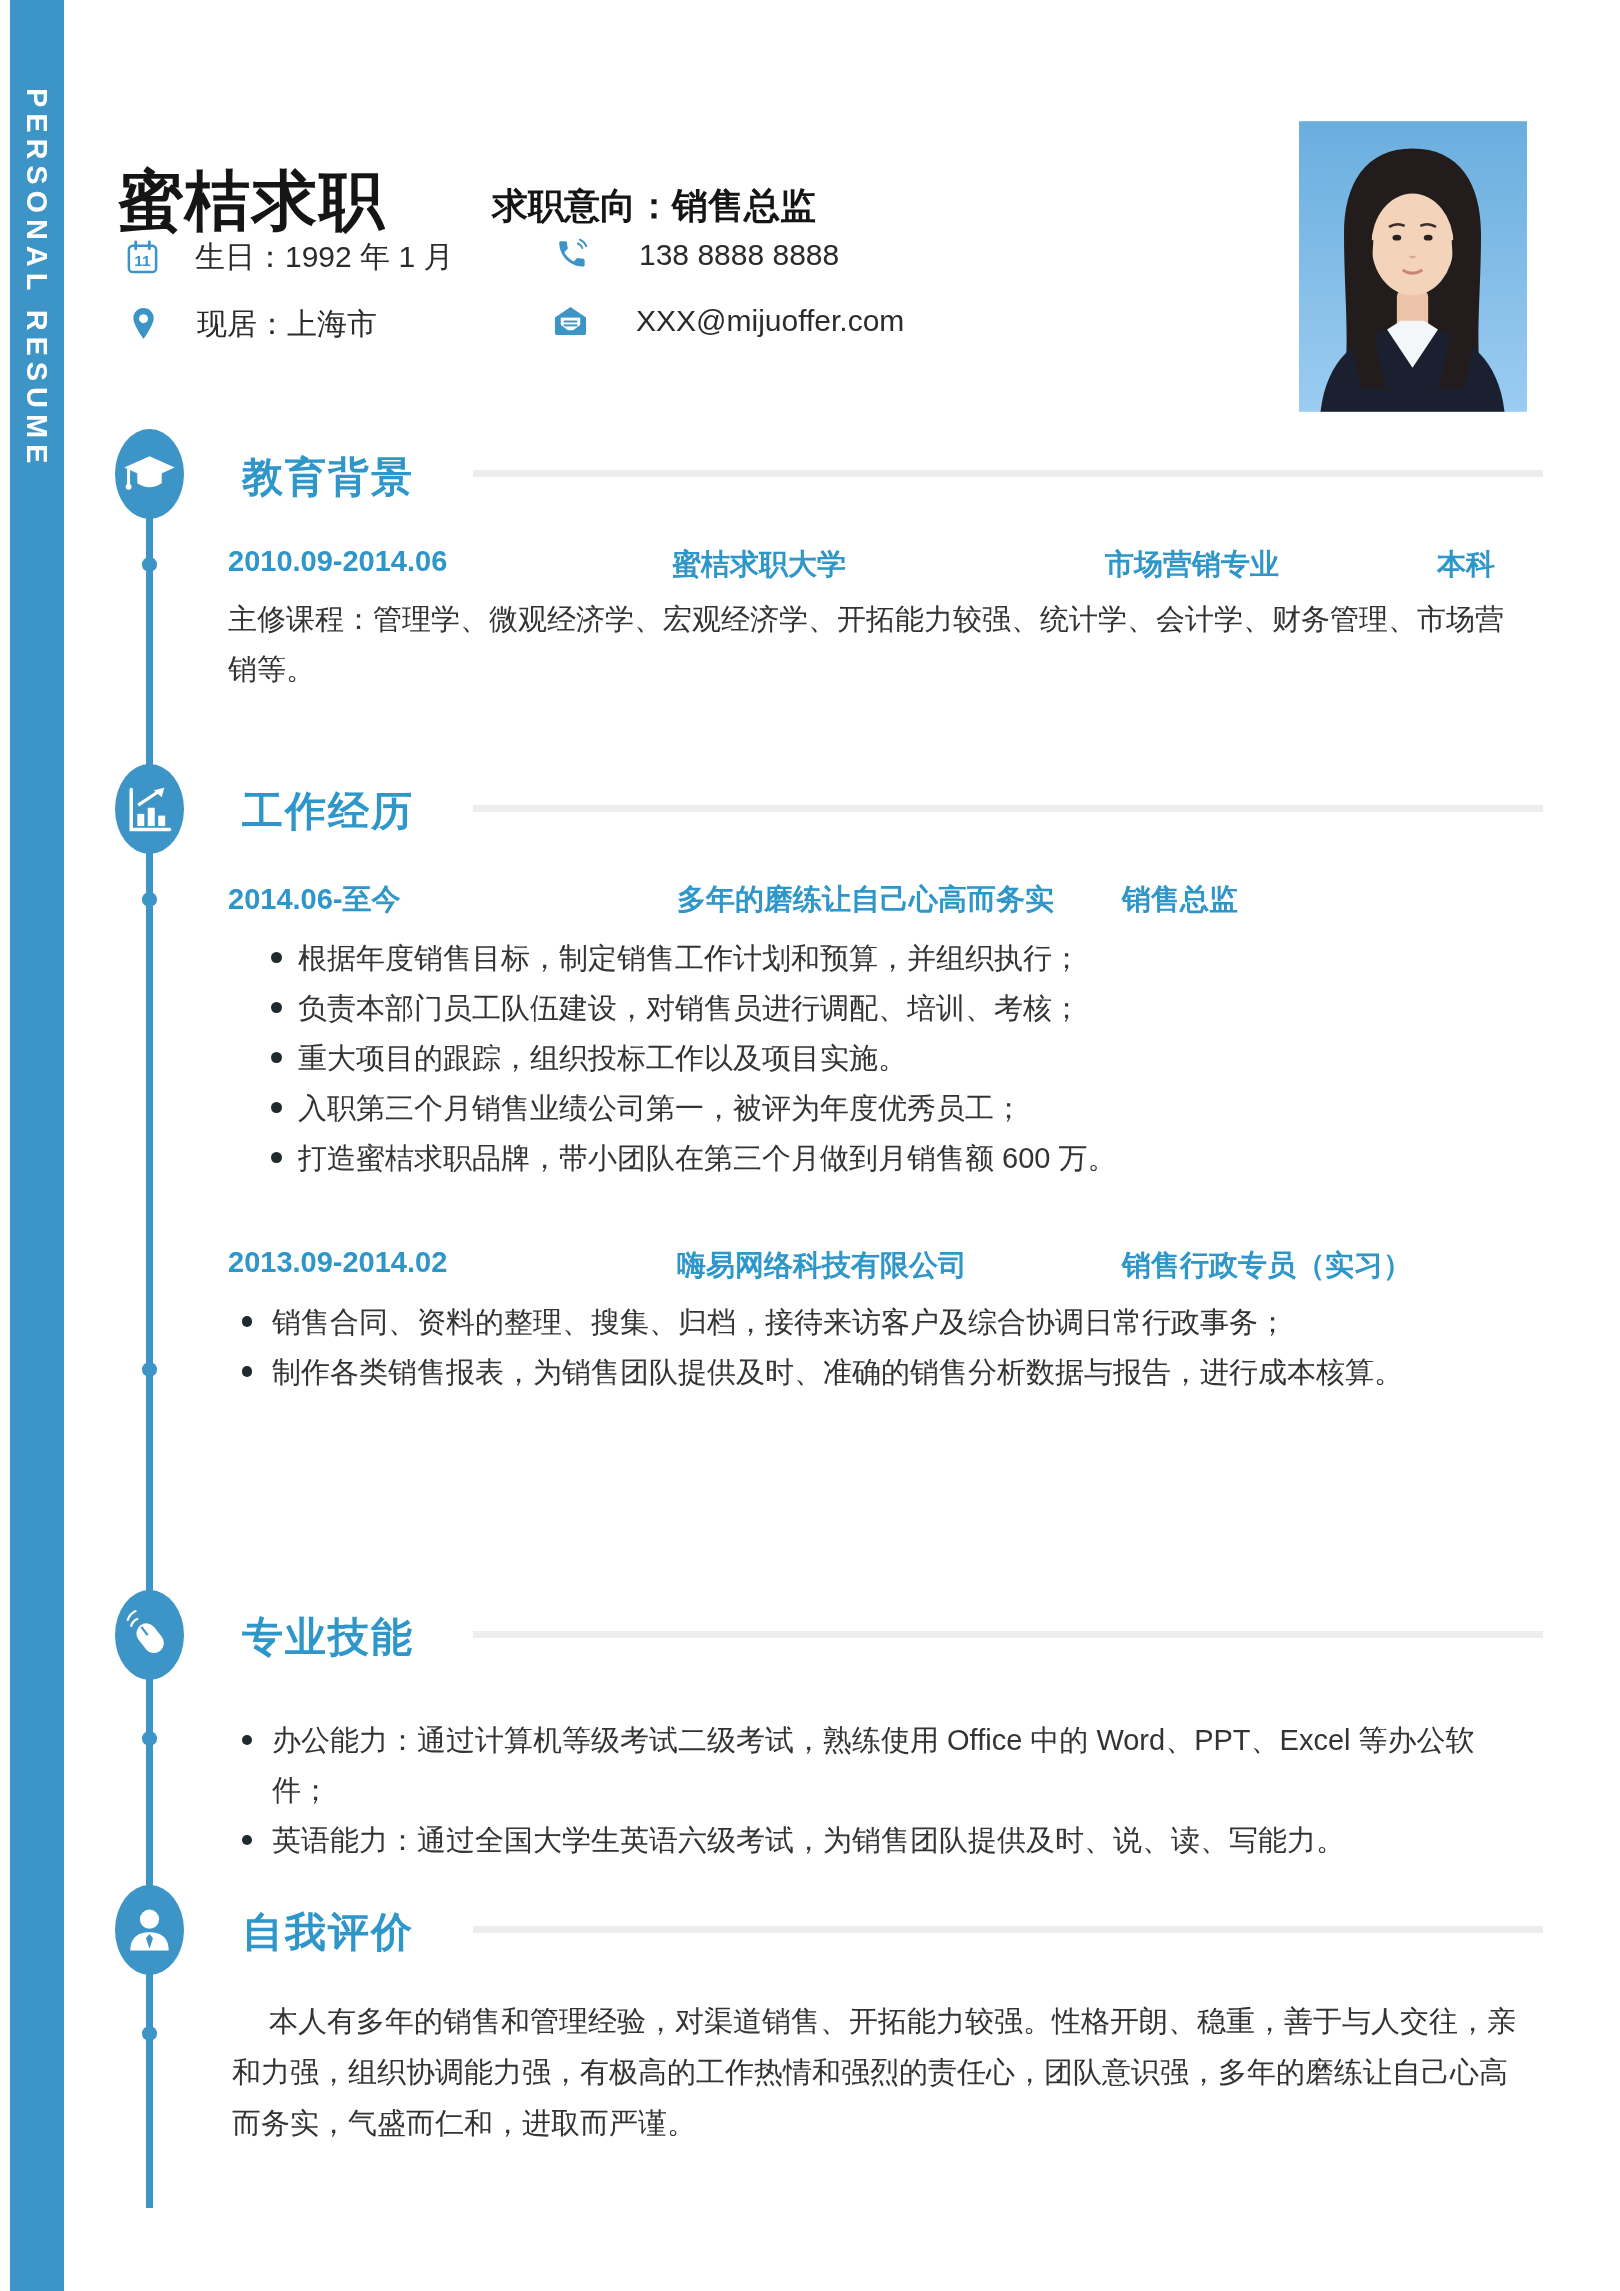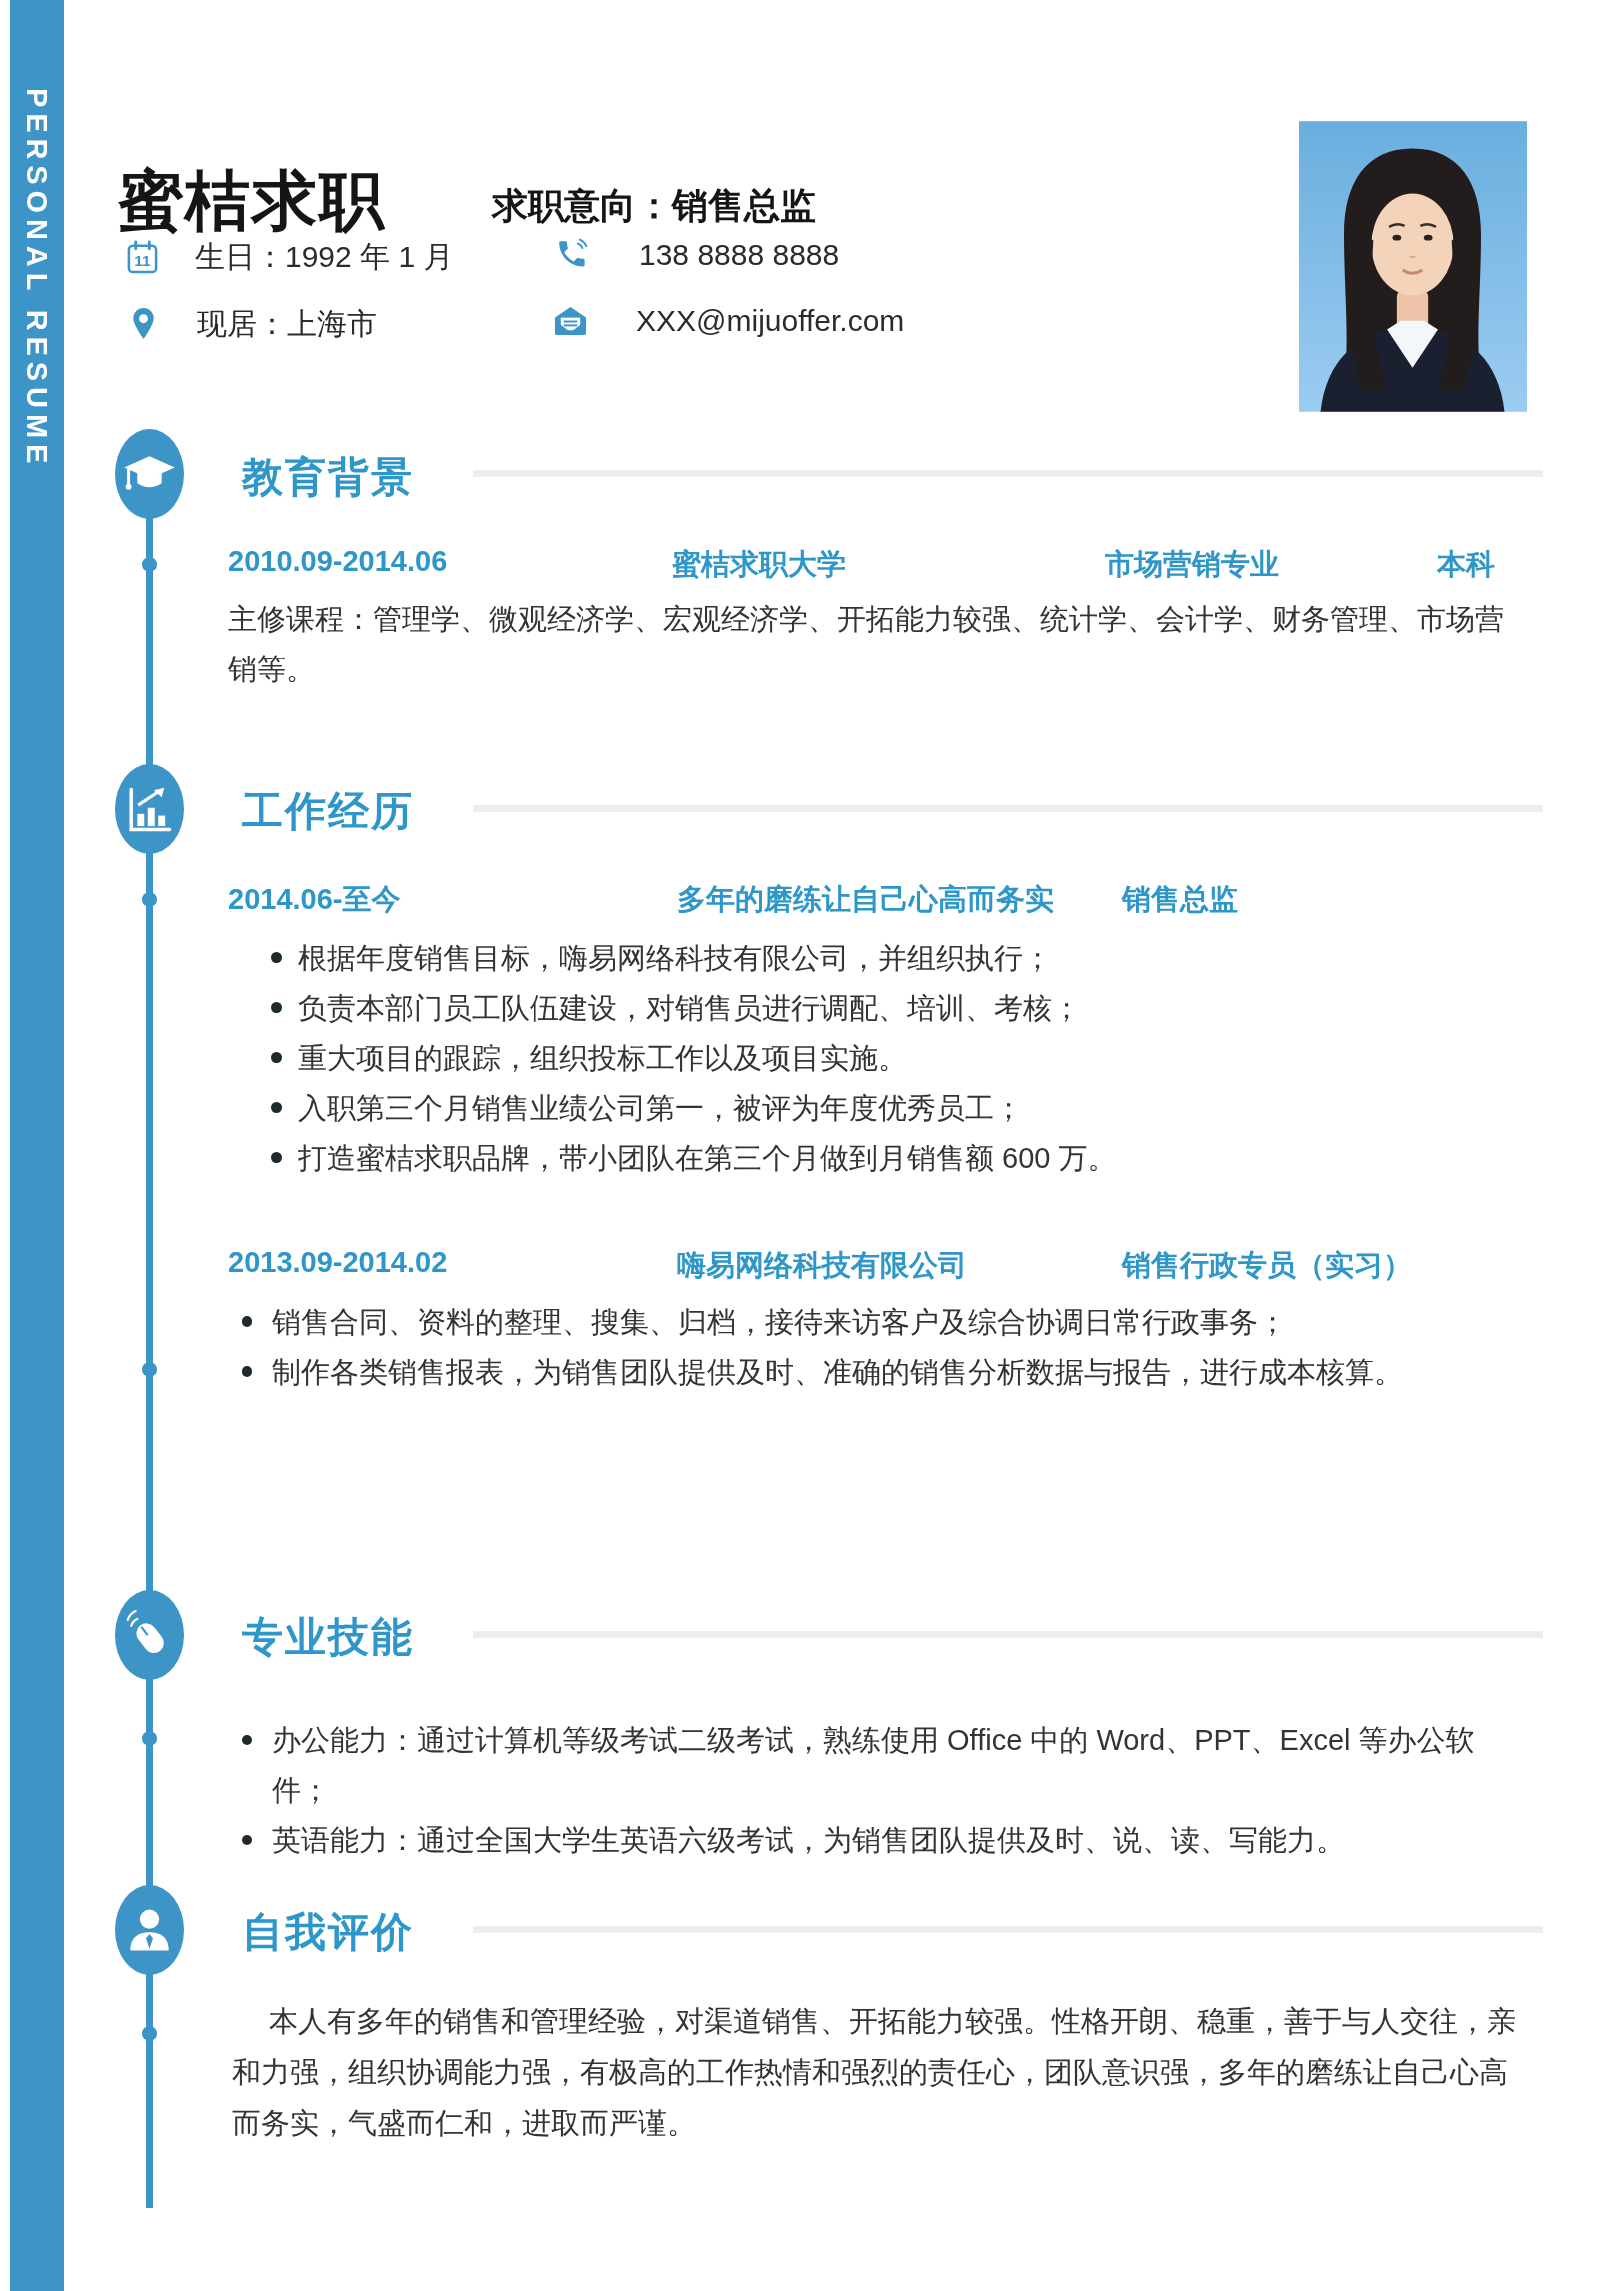--- a/index.html
+++ b/index.html
@@ -197,21 +197,21 @@
   <div class="sec-title" style="top:784px">工作经历</div>
   <div class="sec-line" style="top:805px"></div>
 
   <div class="content" style="top:880px">
     <div class="entry-header">
       <span class="eh-p0">2014.06-至今</span>
       <span class="job-company">多年的磨练让自己心高而务实</span>
       <span class="job-position">销售总监</span>
     </div>
     <ul class="blist wide" style="margin-top:11.8px">
-      <li>根据年度销售目标，嗨易网络科技有限公司，并组织执行；</li>
+      <li>根据年度销售目标，制定销售工作计划和预算，并组织执行；</li>
       <li>负责本部门员工队伍建设，对销售员进行调配、培训、考核；</li>
       <li>重大项目的跟踪，组织投标工作以及项目实施。</li>
     </ul>
     <ul class="blist wide">
       <li>入职第三个月销售业绩公司第一，被评为年度优秀员工；</li>
       <li>打造蜜桔求职品牌，带小团队在第三个月做到月销售额 600 万。</li>
     </ul>
 
     <div class="entry-header" style="margin-top:63px">
       <span class="eh-p0">2013.09-2014.02</span>

